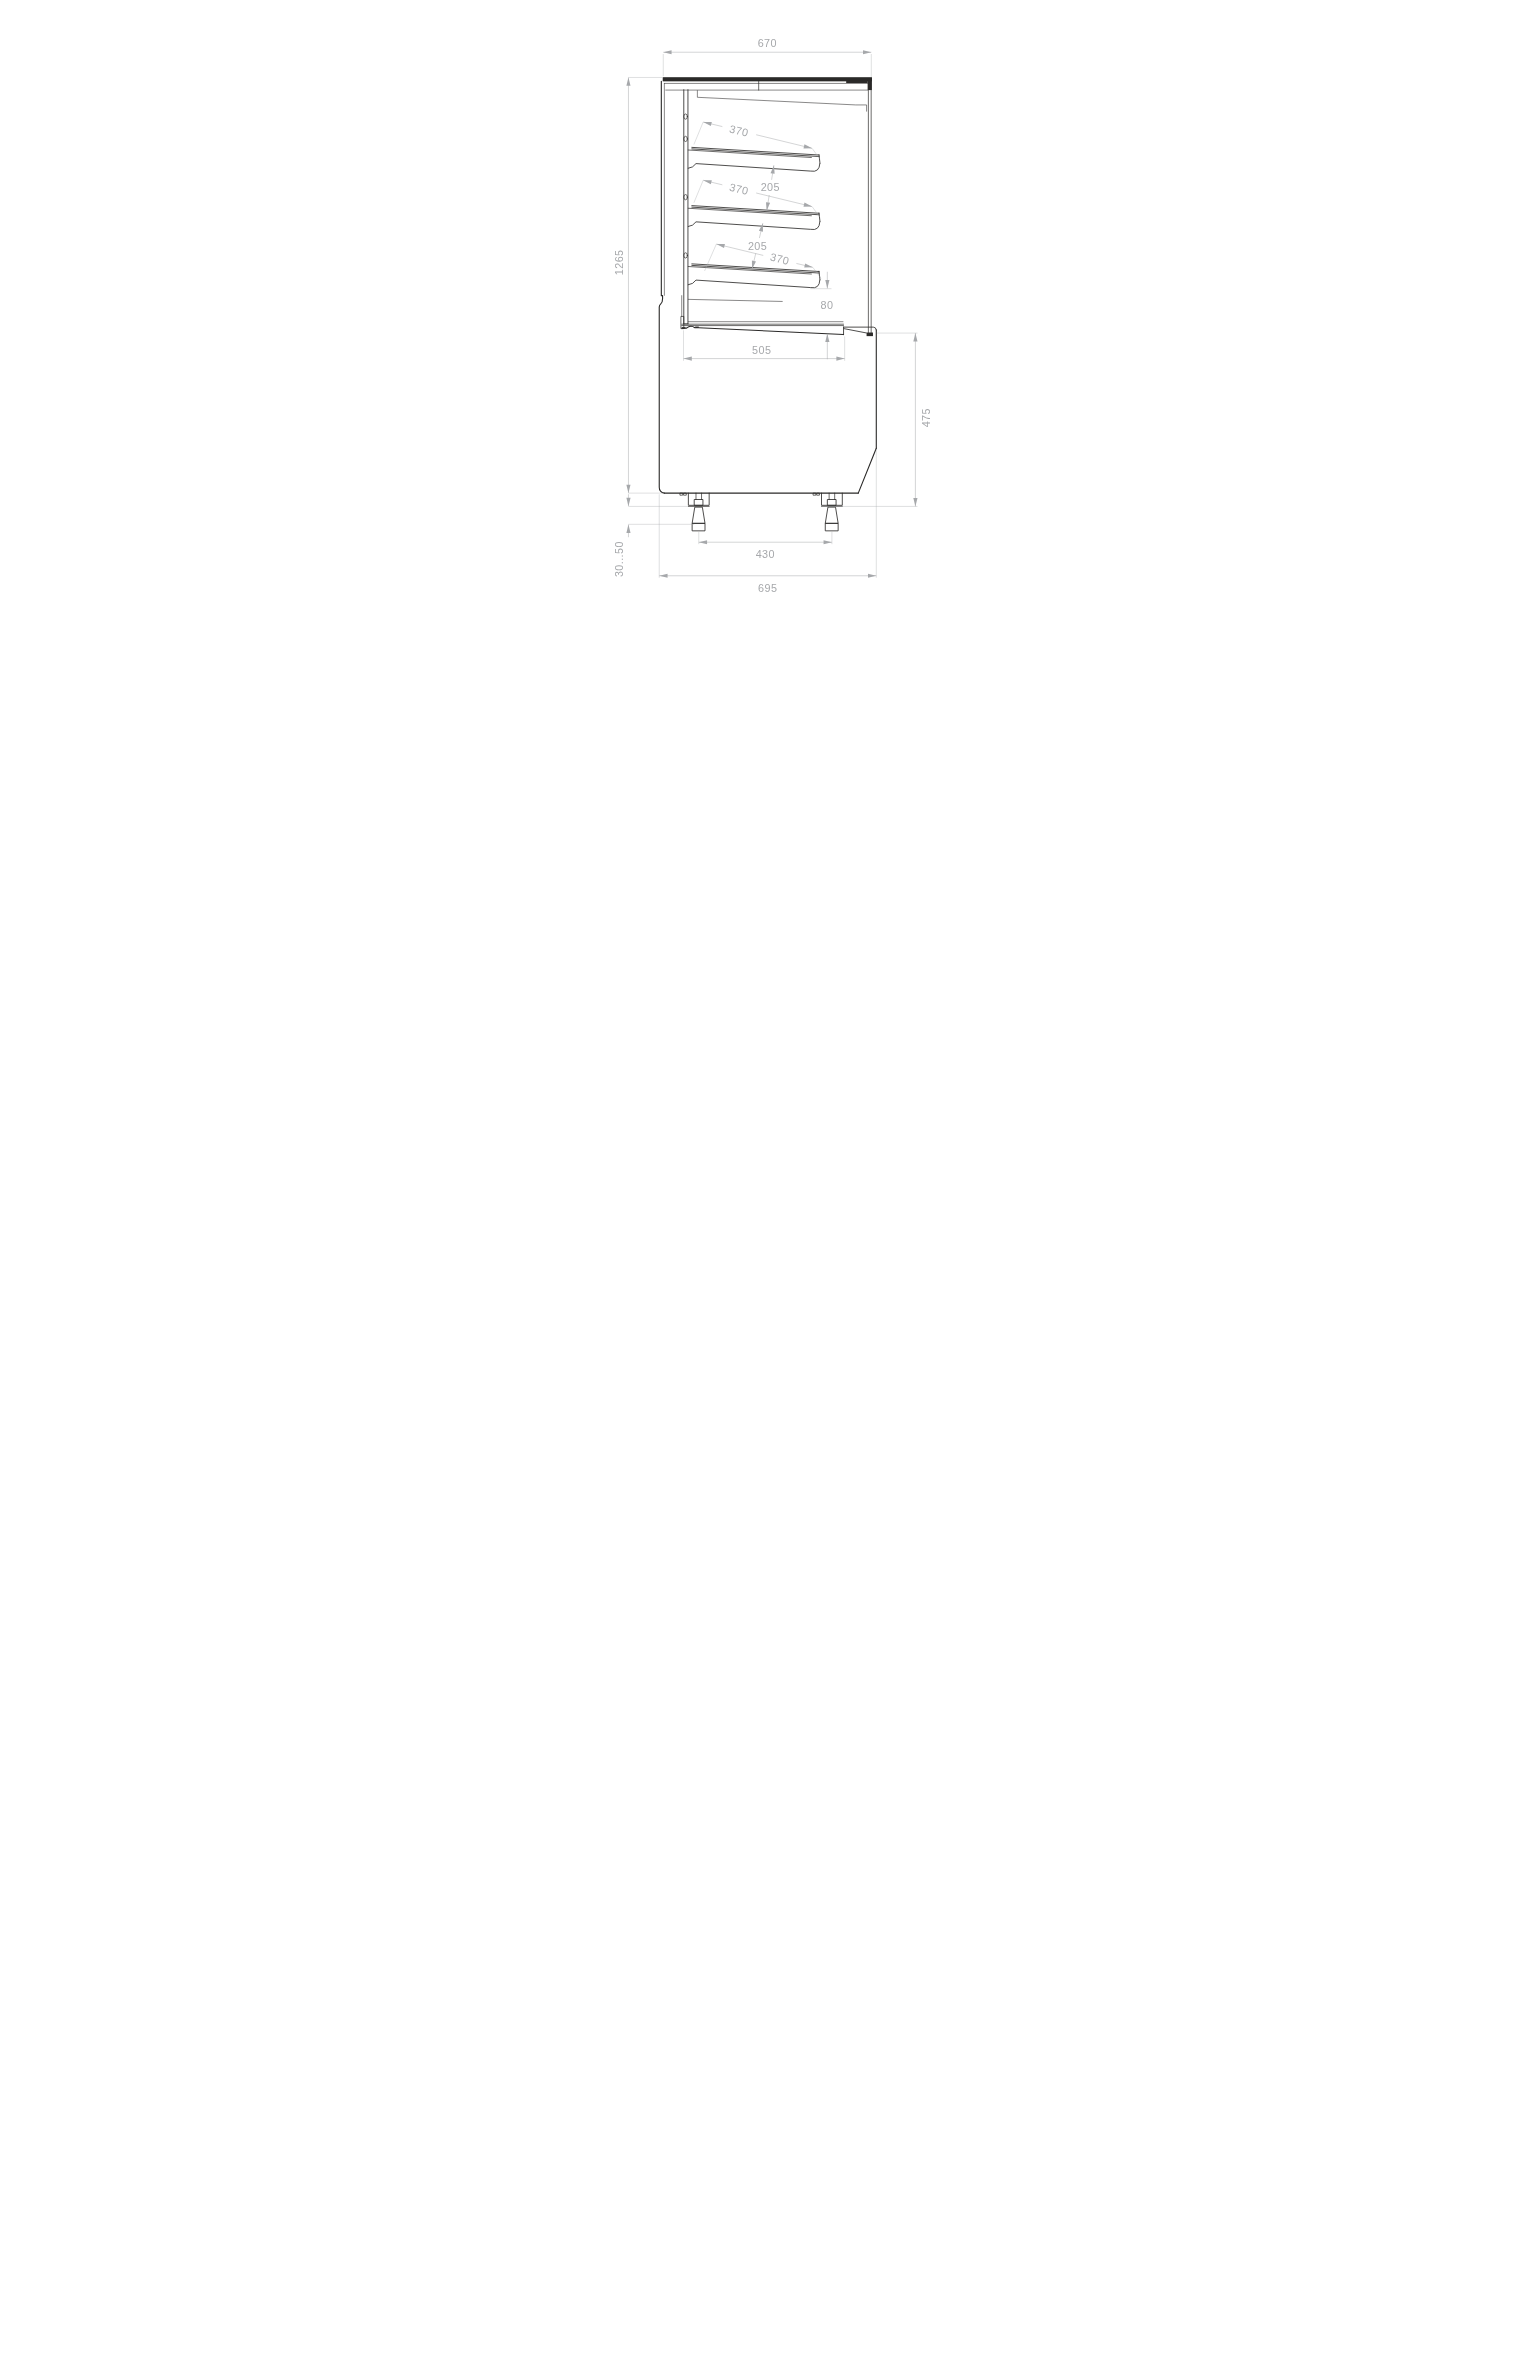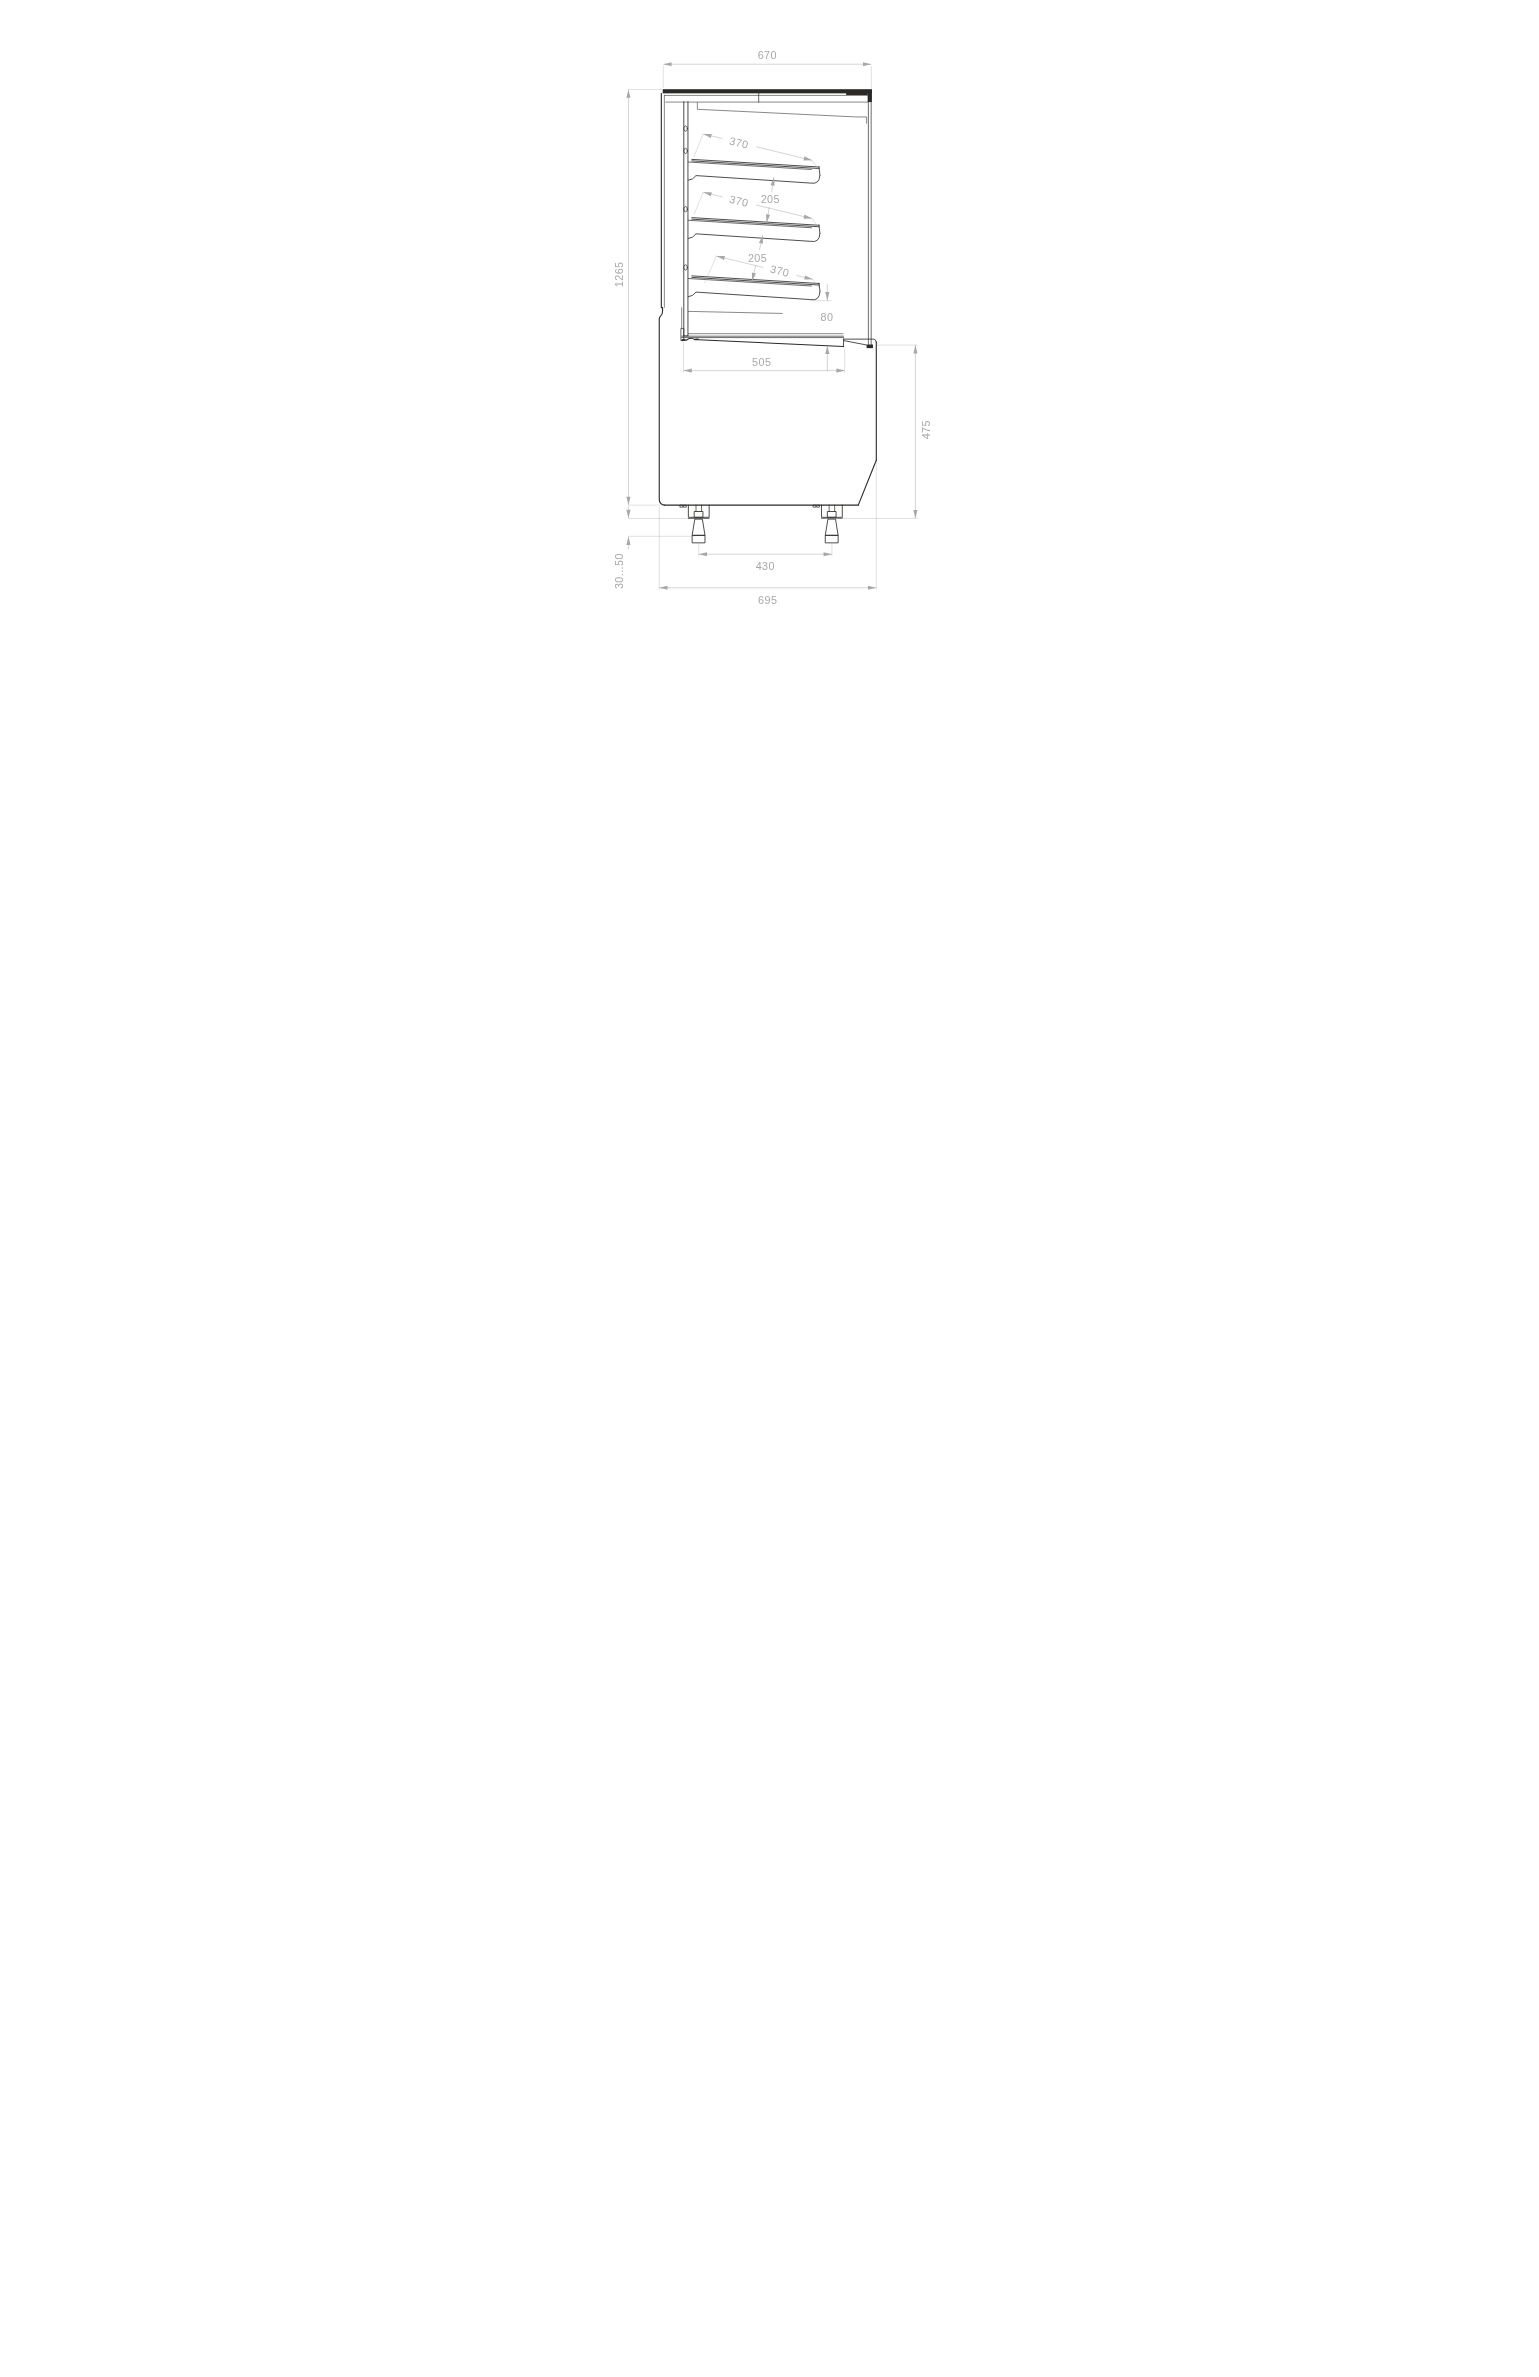--- a/index.html
+++ b/index.html
@@ -1,16 +1,16 @@
 <!DOCTYPE html>
 <html style="font-size:9px"><head>
 <meta charset="utf-8">
 <style>
   html,body{margin:0;padding:0;background:#ffffff;}
-  .page{width:385px;height:595px;margin:12px auto;background:#fff;}
+  .page{width:385px;height:595px;margin:0 auto;background:#fff;}
   svg{display:block;width:385px;height:595px;}
   .k7{stroke:#2b2a29;stroke-width:8;fill:none;stroke-linejoin:round;stroke-linecap:round;}
   .k6{stroke:#2b2a29;stroke-width:6;fill:none;stroke-linejoin:round;stroke-linecap:round;}
   .k5{stroke:#2b2a29;stroke-width:5;fill:none;stroke-linejoin:round;stroke-linecap:round;}
   .k4{stroke:#2b2a29;stroke-width:4;fill:none;stroke-linejoin:round;stroke-linecap:round;}
   .kf{fill:#2b2a29;stroke:none;}
   .dl{stroke:#a6a8ab;stroke-width:3.5;fill:none;stroke-linecap:butt;}
   .dt{stroke:#a6a8ab;stroke-width:2.6;fill:none;}
   .txt{fill:#a6a8ab;font-family:"Liberation Sans",sans-serif;font-size:78px;font-weight:500;
        letter-spacing:3px;text-anchor:middle;dominant-baseline:central;}

